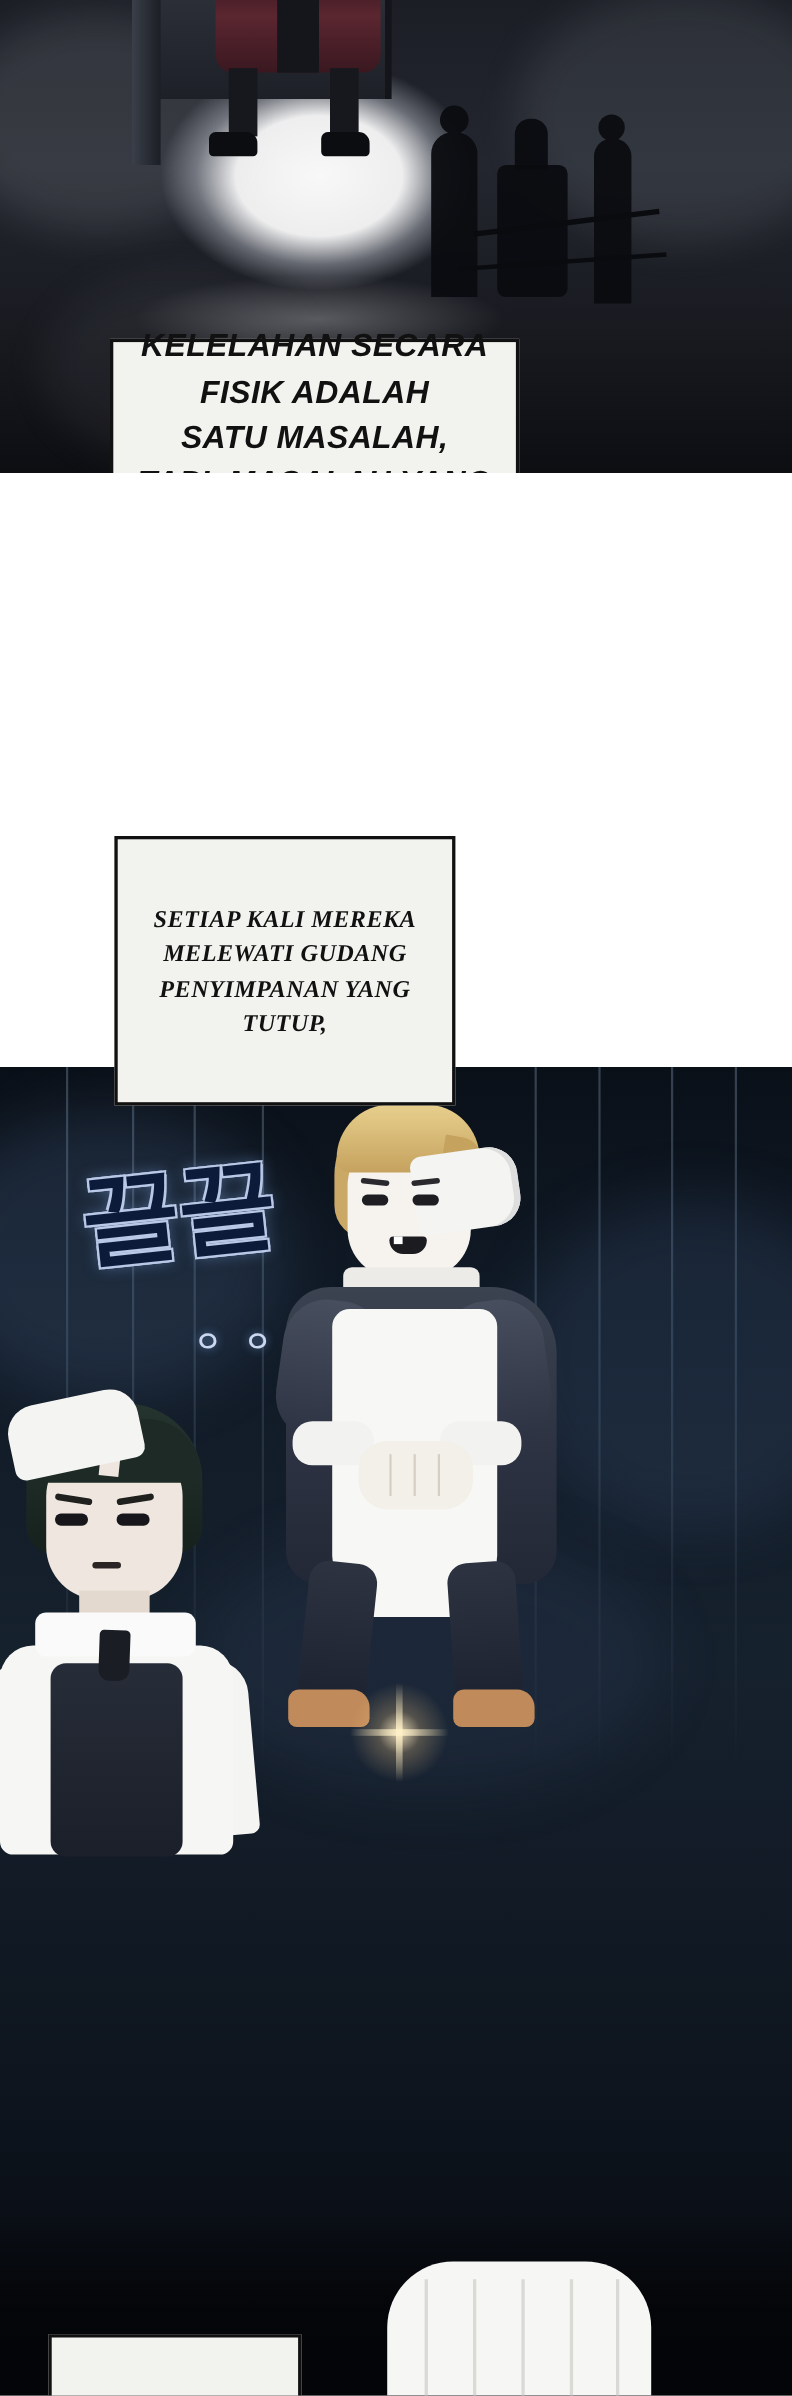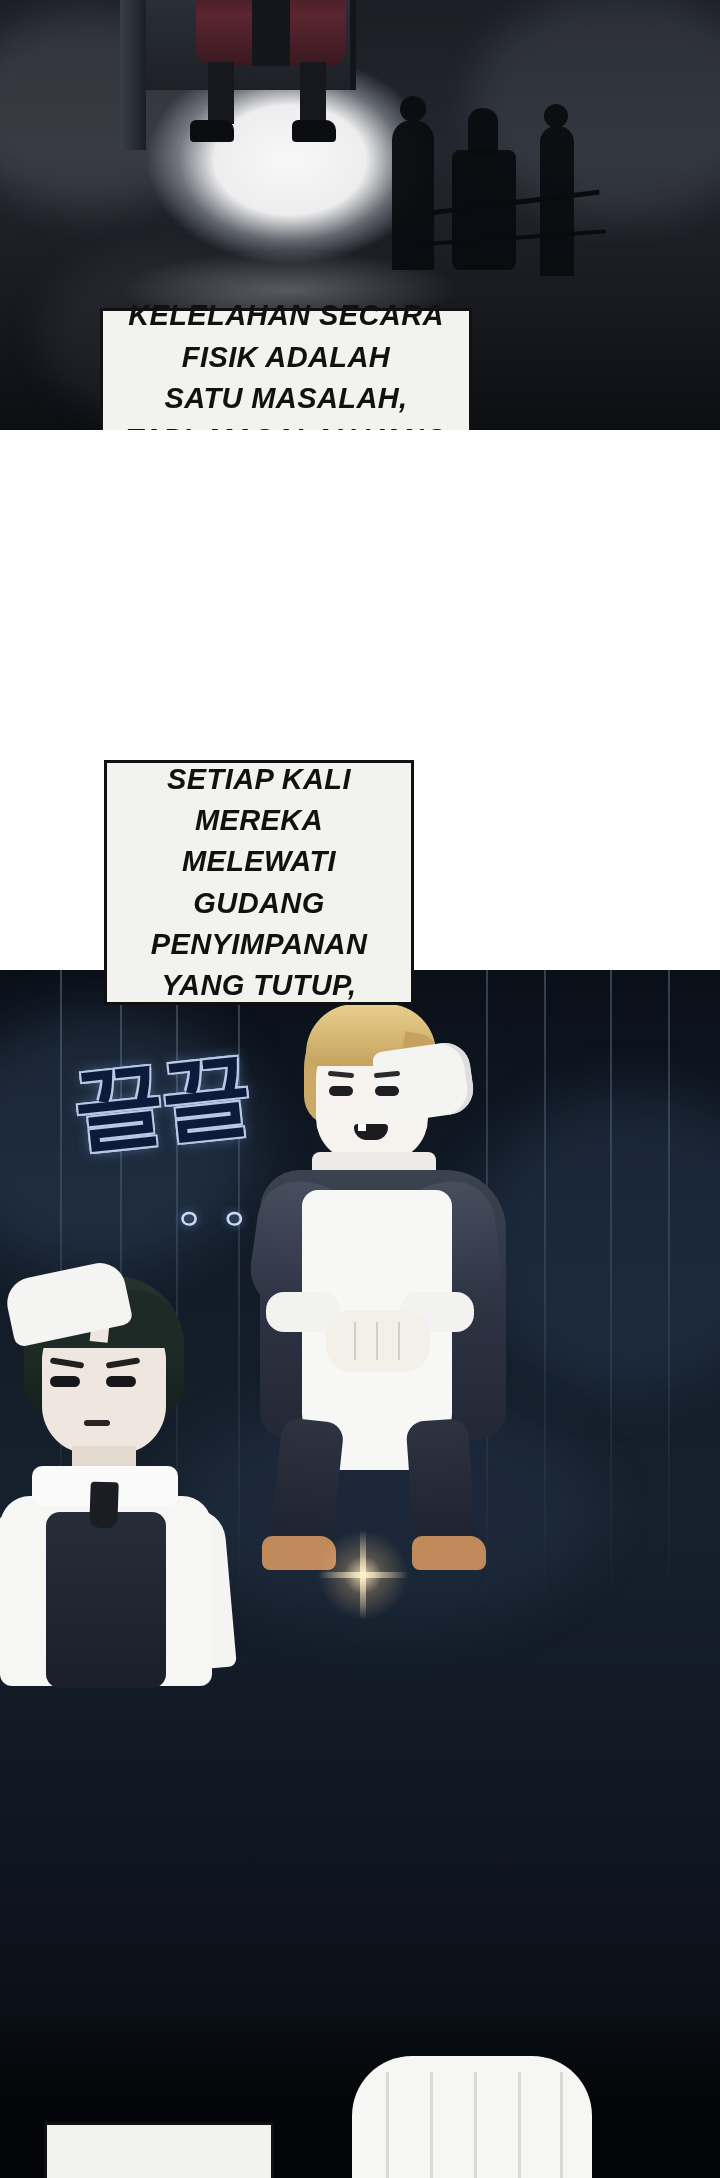--- a/index.html
+++ b/index.html
@@ -157,21 +157,21 @@
   }
   #caption-1 .caption-text { font-size: 29px; }
 
   #caption-2 {
     left: 104px;
     top: 760px;
     width: 310px;
     height: 245px;
     z-index: 5;
   }
-  #caption-2 .caption-text { font-size: 29px; }
+  #caption-2 .caption-text { font-size: 22px; font-family: Liberation Serif, serif; }
 
   #caption-3 {
     left: 44px;
     top: 2122px;
     width: 230px;
     height: 70px;
     z-index: 6;
   }
   #caption-3 .caption-text { font-size: 21px; }
 

